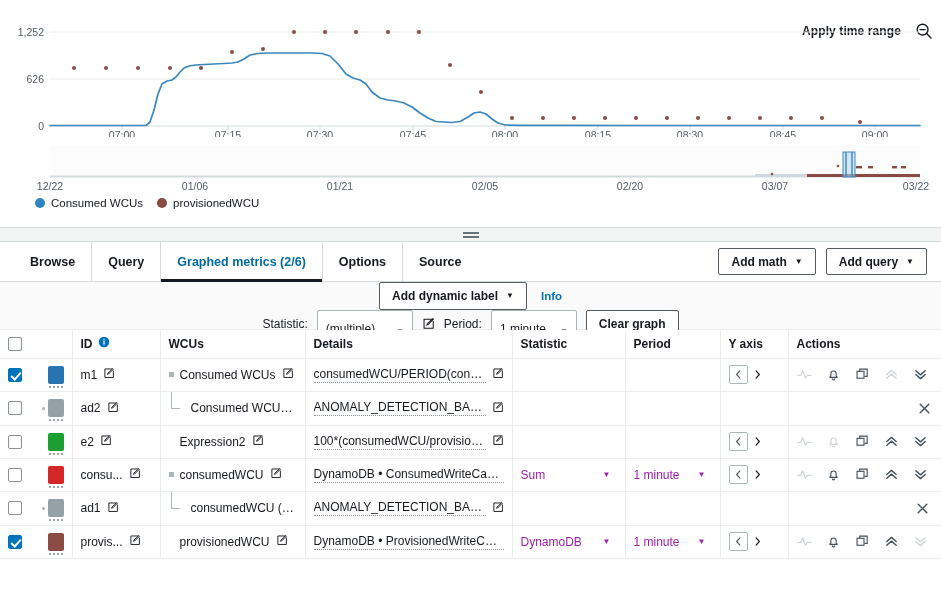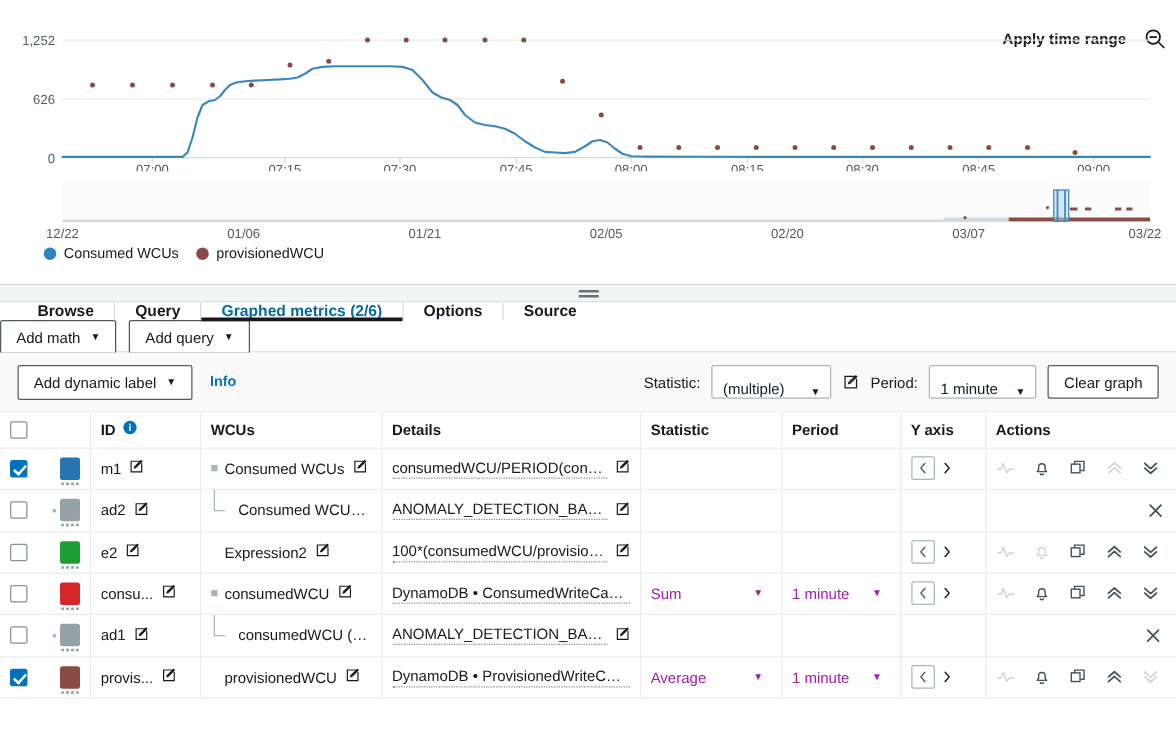--- a/index.html
+++ b/index.html
@@ -49,53 +49,54 @@
     background: #f2f3f3; border-bottom: 1px solid #d5dbdb;
     display: flex; align-items: center; justify-content: center; cursor: ns-resize;
   }
   .resize-grip { display:flex; flex-direction: column; gap: 2px; }
   .resize-grip span { display:block; width: 16px; height: 2px; background: #687078; }
 
   
   .tabs-row {
     position: absolute; left: 0; top: 242px; width: 941px; height: 40px;
     display: flex; align-items: stretch; justify-content: space-between;
-    border-bottom: 1px solid #d5dbdb; background:#fff;flex-direction:column;
+    border-bottom: 1px solid #d5dbdb; background:#fff;
   }
   .tabs { display: flex; align-items: stretch; padding-left: 14px; }
   .tab {
     display: flex; align-items: center; padding: 0 16px;
     font-size: 12.5px; font-weight: bold; color: #16191f;
     cursor: pointer; position: relative;
     border-right: 1px solid #d5dbdb;
   }
   .tab:last-child { border-right: none; }
   .tab.active { color: #0369a1; }
   .tab.active::after {
     content: ""; position: absolute; left: 0; right: 0; bottom: -1px;
     height: 3px; background: #16191f;
   }
   .tabs-right { display: flex; align-items: center; gap: 10px; padding-right: 14px; }
 
   .btn {
     height: 27px; padding: 0 12px;
     background: #fff; border: 1px solid #545b64; border-radius: 2px;
     font-family: "Liberation Sans", sans-serif;
-    font-size: 12px; font-weight: normal; color: #16191f;
+    font-size: 12px; font-weight: bold; color: #16191f;
     cursor: pointer; display: inline-flex; align-items: center; gap: 8px;
     white-space: nowrap;
   }
   .caret { font-size: 8px; line-height: 1; }
 
   
   .controls-row {
     position: absolute; left: 0; top: 282px; width: 941px; height: 48px;
     background: #fafafa; border-bottom: 1px solid #eaeded;
     display: flex; align-items: center; justify-content: space-between;
     padding: 0 14px;
+    flex-direction: column;
   }
   .controls-left { display: flex; align-items: center; gap: 14px; }
   .info-link { color: #0073bb; font-size: 11.5px; font-weight: bold; cursor: pointer; }
   .controls-right { display: flex; align-items: center; gap: 9px; }
   .ctl-label { font-size: 12px; color: #16191f; }
   .select {
     height: 27px; min-width: 96px; padding: 0 8px;
     background: #fff; border: 1px solid #aab7b8; border-radius: 2px;
     font-size: 12px; color: #16191f; cursor: pointer;
     display: inline-flex; align-items: flex-end; justify-content: space-between; gap: 14px;
@@ -855,21 +856,21 @@
               </span>
             </span>
           </td>
           <td class="sep">
             <span class="detailcell">
               <span class="trunc dotted">DynamoDB • ProvisionedWriteCapacit</span>
             </span>
           </td>
           <td class="sep">
             <span class="cellselect">
-              <span>Average</span>
+              <span>DynamoDB</span>
               <span class="caret">▼</span>
             </span>
           </td>
           <td class="sep">
             <span class="cellselect">
               <span>1 minute</span>
               <span class="caret">▼</span>
             </span>
           </td>
           <td class="sep">

